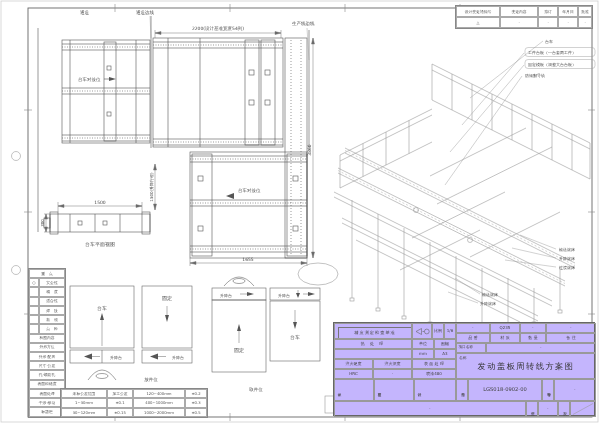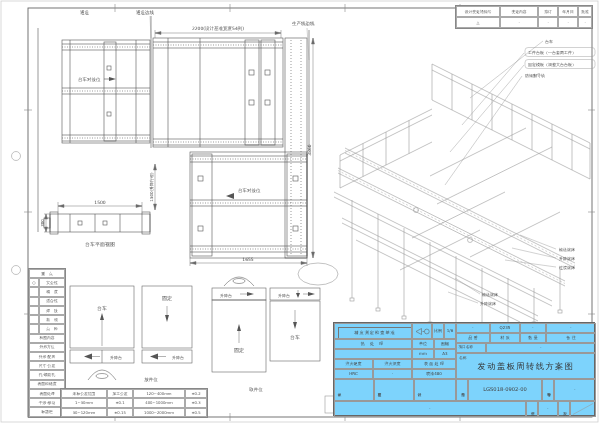--- a/index.html
+++ b/index.html
@@ -8,21 +8,21 @@
   svg text{font-family:"DejaVu Sans",sans-serif;fill:#4a4a4a;}
   .s4{font-size:4px}.s45{font-size:4.5px}.s5{font-size:5px}
   .mid{text-anchor:middle}
   
   .grid{position:absolute;display:grid;border:0.8px solid #888;box-sizing:border-box;background:#fff;}
   .grid>div{border:0.4px solid #aaa;display:flex;align-items:center;justify-content:center;
             font-size:3.8px;line-height:1;color:#555;box-sizing:border-box;overflow:hidden;white-space:nowrap;}
   .span2{grid-column:1/3;}
   
   .tb{position:absolute;left:333px;top:322px;width:262px;height:94px;border:1px solid #666;
-      box-sizing:border-box;background:#7dd3fc;}
+      box-sizing:border-box;background:#c4b5fd;}
   .c{position:absolute;border:0.4px solid #999;box-sizing:border-box;display:flex;
      align-items:center;justify-content:center;font-size:4px;line-height:1.1;color:#444;
      overflow:hidden;white-space:nowrap;}
   .c.start{justify-content:flex-start;padding-left:1.5px;}
   .vt{writing-mode:vertical-rl;text-orientation:upright;font-size:3.6px;letter-spacing:0;}
   .accbox{position:absolute;left:3px;top:2.5px;width:72px;height:11px;border:0.6px solid #777;
           display:flex;align-items:center;justify-content:center;font-size:4.2px;letter-spacing:1px;}
   .namecell{position:absolute;left:122px;top:30px;width:140px;height:26px;border:0.4px solid #999;box-sizing:border-box;}
   .namecell .nl{position:absolute;left:2px;top:1px;font-size:3.8px;color:#555;}
   .namecell .ttl{position:absolute;left:0;top:7px;width:100%;text-align:center;font-size:8.2px;

